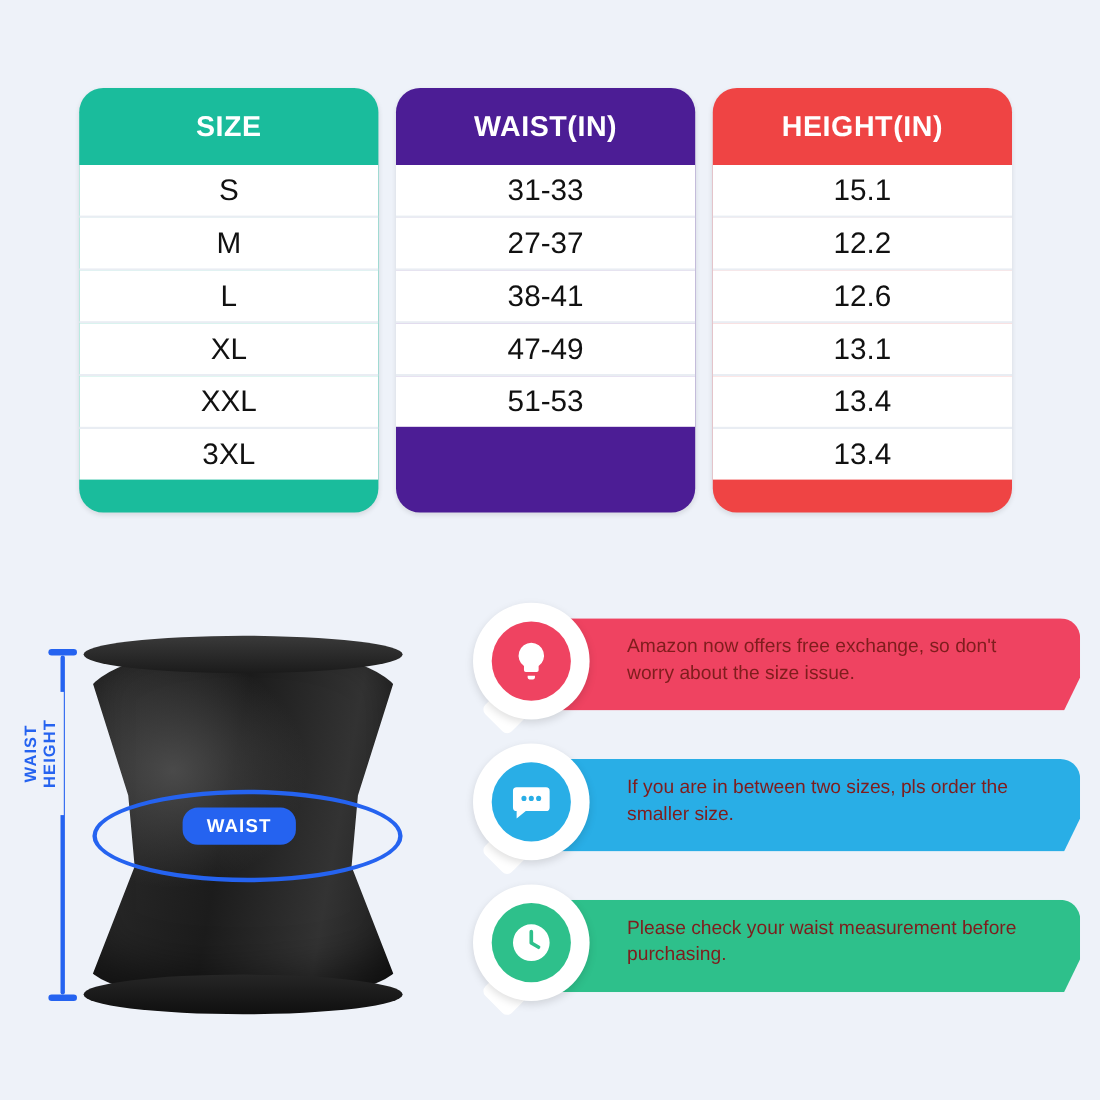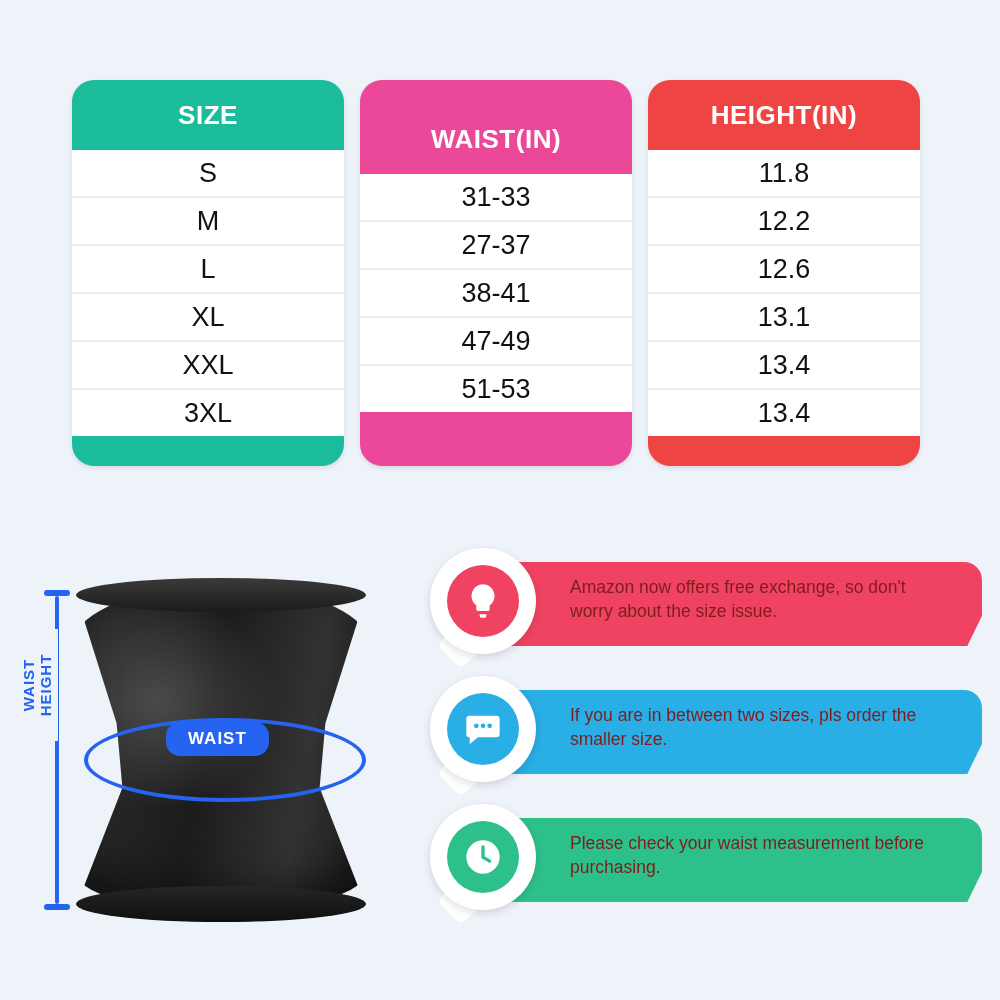--- a/index.html
+++ b/index.html
@@ -26,21 +26,21 @@
   }
   .col {
     flex: 1;
     border-radius: 22px;
     overflow: hidden;
     box-shadow: 0 2px 5px rgba(0,0,0,0.10);
     display: flex;
     flex-direction: column;
   }
   .col.size   { background: #1abc9c; flex: 0 0 272px; }
-  .col.waist  { background: #ec4899; flex: 0 0 272px; justify-content: center; }
+  .col.waist  { background: #4c1d95; flex: 0 0 272px; }
   .col.height { background: #ef4444; flex: 0 0 272px; }
 
   .col-head {
     height: 70px;
     display: flex;
     align-items: center;
     justify-content: center;
     color: #ffffff;
     font-size: 26px;
     letter-spacing: 0.5px;
@@ -147,21 +147,21 @@
     left: 8px;
     top: 130px;
     width: 274px;
     height: 76px;
     border: 4px solid #2563f0;
     border-radius: 50%;
   }
   .waist-tag {
     position: absolute;
     left: 90px;
-    top: 134px;
+    top: 146px;
     background: #2563f0;
     color: #ffffff;
     font-size: 17px;
     font-weight: bold;
     letter-spacing: 1px;
     padding: 7px 22px;
     border-radius: 14px;
   }
 
   
@@ -260,21 +260,21 @@
       <div class="cell">27-37</div>
       <div class="cell">38-41</div>
       <div class="cell">47-49</div>
       <div class="cell">51-53</div>
     </div>
   </div>
 
   <div class="col height">
     <div class="col-head">HEIGHT(IN)</div>
     <div class="col-body">
-      <div class="cell">11.8</div>
+      <div class="cell">15.1</div>
       <div class="cell">12.2</div>
       <div class="cell">12.6</div>
       <div class="cell">13.1</div>
       <div class="cell">13.4</div>
       <div class="cell">13.4</div>
     </div>
   </div>
 
 </div>
 

